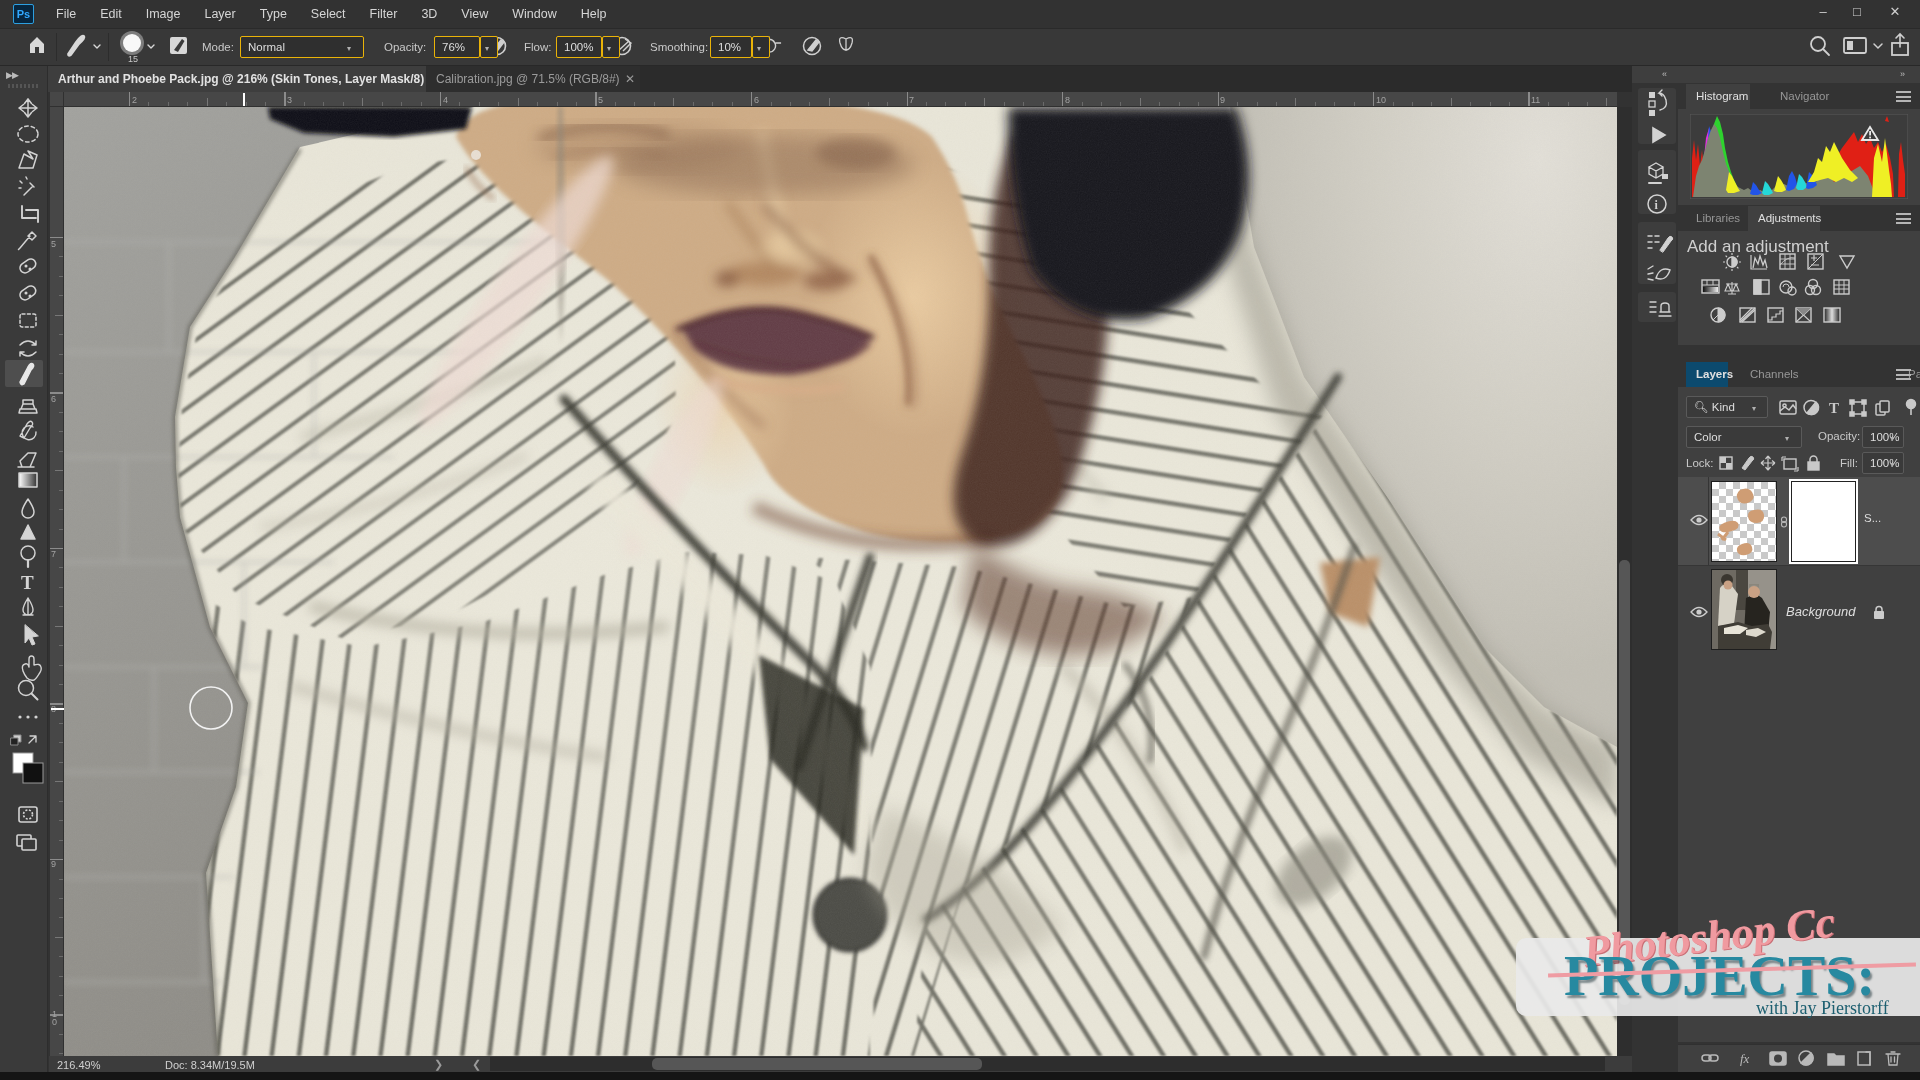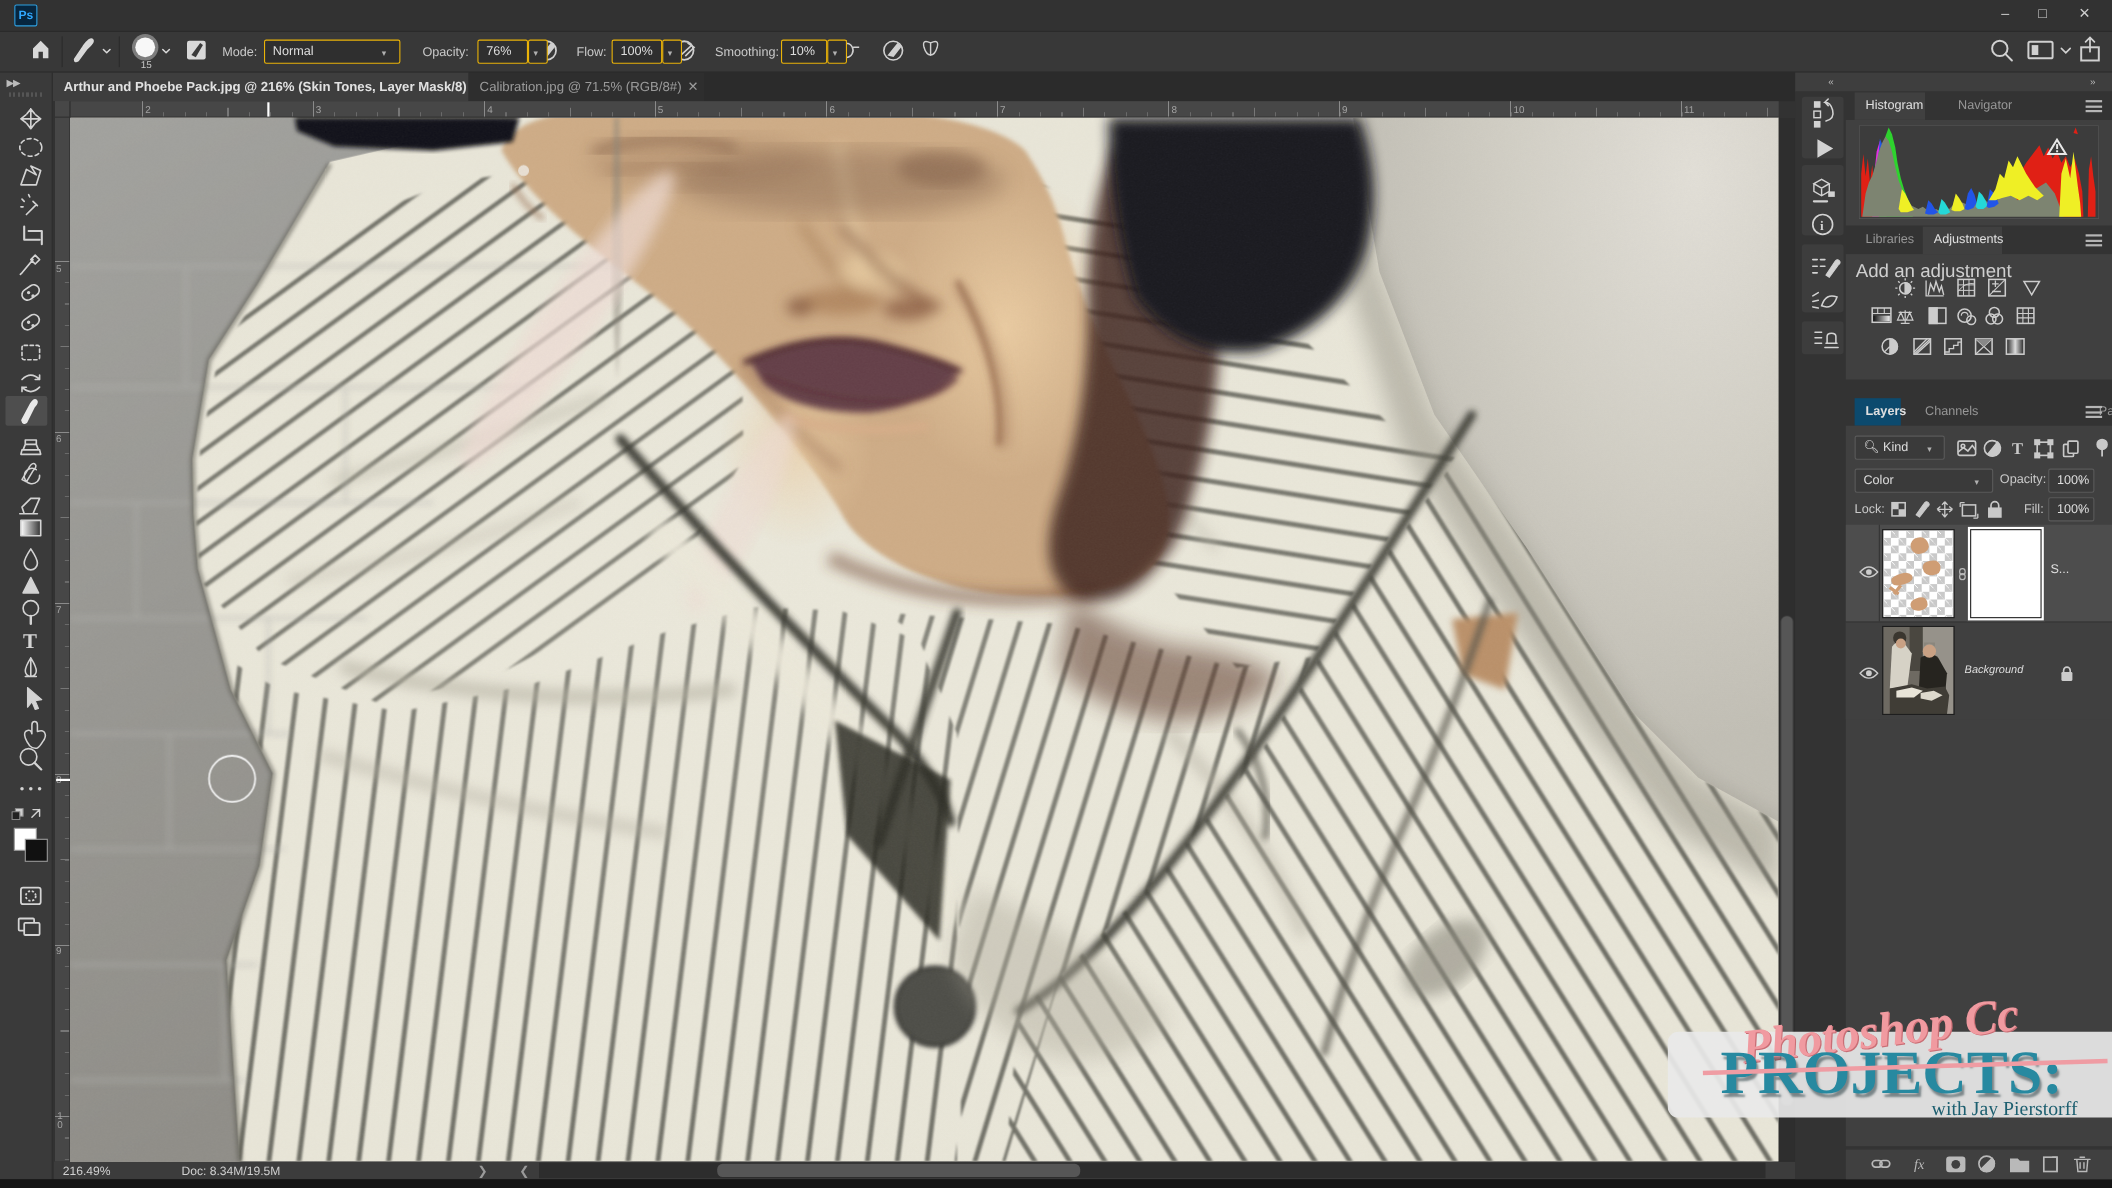--- a/index.html
+++ b/index.html
@@ -59,20 +59,33 @@
 #wmbox{left:1516px;top:938px;width:404px;height:78px;background:rgba(233,233,233,.92);border-radius:10px 0 0 10px}
 #wm1{left:1582px;top:906px;width:340px;font-family:"Liberation Serif",serif;font-style:italic;font-weight:bold;font-size:44px;color:#f09aa0;transform:rotate(-7deg);text-shadow:1px 1px 0 #c96e75}
 #wm2{left:1564px;top:944px;font-family:"Liberation Serif",serif;font-weight:bold;font-size:56px;letter-spacing:0px;color:#2789a0;text-shadow:2px 3px 2px rgba(40,60,65,.55)}
 #wm3{left:1756px;top:998px;font-family:"Liberation Serif",serif;font-size:18px;color:#1d5f70}
 #wmline{left:1548px;top:968px;width:368px;height:4px;background:#ef9ca3;transform:rotate(-1.7deg)}
 </style></head>
 <body>
 <div id="stage">
 <div class="abs" id="titlebar"></div>
 <div class="abs" id="pslogo">Ps</div>
+<div class="abs" id="menu">
+      <span>File</span>
+      <span>Edit</span>
+      <span>Image</span>
+      <span>Layer</span>
+      <span>Type</span>
+      <span>Select</span>
+      <span>Filter</span>
+      <span>3D</span>
+      <span>View</span>
+      <span>Window</span>
+      <span>Help</span>
+    </div>
 <div class="abs winbtn" style="left:1806px">–</div>
 <div class="abs winbtn" style="left:1840px">□</div>
 <div class="abs winbtn" style="left:1878px">✕</div>
 <div class="abs" id="optbar"></div>
 <svg class="abs" style="left:0;top:29px" width="880" height="36" viewBox="0 0 880 36">
 <g stroke="#d8d8d8" fill="none" stroke-width="1.8" stroke-linejoin="round" stroke-linecap="round">
 <path d="M30,24 V15 L37,8 L44,15 V24 H39 V18 H35 V24 Z" fill="#d8d8d8" stroke="none"></path>
 <path d="M68,25 L76,13 Q82,5 84,7 Q86,9 79,15 L71,26 Q68,28 68,25 Z" fill="#d8d8d8"></path>
 <path d="M94,16 l3,3 l3,-3" stroke-width="1.4"></path>
 <circle cx="132" cy="14" r="9" fill="#ffffff" stroke="none" opacity=".95"></circle>
@@ -508,21 +521,21 @@
         <rect x="72" y="4" width="4" height="4" fill="#c9c9c9"></rect>
         <rect x="84" y="4" width="4" height="4" fill="#c9c9c9"></rect>
         <rect x="72" y="16" width="4" height="4" fill="#c9c9c9"></rect>
         <rect x="84" y="16" width="4" height="4" fill="#c9c9c9"></rect>
 <rect x="98" y="8" width="9" height="11" rx="1"></rect>
         <rect x="102" y="5" width="9" height="11" rx="1" fill="#3a3a3a"></rect>
 <circle cx="133" cy="8" r="4.5" fill="#c9c9c9"></circle>
         <path d="M133,12 v7" stroke-width="1.6"></path>
 </g>
 </svg>
-<div class="dd" style="left:1686px;top:426px;width:126px;background:#3a3a3a;border-color:#5a5a5a">Color<span class="dda" style="right:6px;top:7px">▾</span></div>
+<div class="dd" style="left:1686px;top:426px;width:116px;background:#3a3a3a;border-color:#5a5a5a">Color<span class="dda" style="right:6px;top:7px">▾</span></div>
 <div class="abs" style="left:1818px;top:430px;color:#c9c9c9;font-size:11.5px">Opacity:</div>
 <div class="dd" style="left:1862px;top:426px;width:42px;background:#3a3a3a;border-color:#5a5a5a">100%<span class="dda" style="right:3px;top:7px">▾</span></div>
 <div class="abs" style="left:1686px;top:457px;color:#c9c9c9;font-size:11.5px">Lock:</div>
 <svg class="abs" style="left:1716px;top:452px" width="110" height="22" viewBox="0 0 110 22">
 <g stroke="#c9c9c9" fill="none" stroke-width="1.4">
 <rect x="4" y="5" width="12" height="12"></rect>
         <path d="M4,5 h6 v6 h-6 Z M10,11 h6 v6 h-6 Z" fill="#c9c9c9" stroke="none"></path>
 <path d="M26,16 L33,6 q2,-3 4,-1 q2,2 -1,4 L29,18 Z" fill="#c9c9c9" stroke-width="1"></path>
 <path d="M52,4 v14 M45,11 h14 M52,4 l-2.5,3 M52,4 l2.5,3 M52,18 l-2.5,-3 M52,18 l2.5,-3 M45,11 l3,-2.5 M45,11 l3,2.5 M59,11 l-3,-2.5 M59,11 l-3,2.5" stroke-width="1.2"></path>
 <rect x="68" y="7" width="12" height="10"></rect>
@@ -569,21 +582,21 @@
 <path d="M8,18 q6,-8 12,-2 l6,8 l-4,30 l-16,2 Z" fill="#d6d2c6"></path>
 <circle cx="15" cy="10" r="6" fill="#3a362f"></circle>
         <circle cx="16" cy="15" r="4.5" fill="#c9a184"></circle>
 <path d="M34,28 q10,-6 16,0 l8,14 l-2,22 l-24,0 Z" fill="#26241f"></path>
 <circle cx="42" cy="22" r="6" fill="#c9a184"></circle>
         <path d="M37,18 q5,-6 10,0 l0,-4 l-10,0 Z" fill="#8a867c"></path>
 <path d="M6,56 l20,-4 l14,4 l16,-2 l4,8 l-2,17 l-52,0 Z" fill="#403d36"></path>
 <path d="M12,58 l14,-3 l10,3 l-8,6 l-16,0 Z" fill="#e8e4d8"></path>
 <path d="M34,60 l12,-2 l8,4 l-10,5 l-10,-2 Z" fill="#ddd9cd"></path>
 </svg></div>
-<div class="abs" style="left:1786px;top:604px;color:#dedede;font-size:10px;font-style:italic">Background</div>
+<div class="abs" style="left:1786px;top:604px;color:#dedede;font-size:13px;font-style:italic">Background</div>
 <svg class="abs" style="left:1872px;top:605px" width="14" height="15" viewBox="0 0 14 15">
       <rect x="2" y="6" width="10" height="8" rx="1" fill="#ccc"></rect>
       <path d="M4,6 V4.5 a3,3 0 0 1 6,0 V6" fill="none" stroke="#ccc" stroke-width="1.5"></path>
     </svg>
 
 <div class="abs" style="left:1678px;top:1044px;width:242px;height:28px;background:#404040;border-top:1px solid #303030"></div>
 <svg class="abs" style="left:1700px;top:1048px" width="210" height="20" viewBox="0 0 210 20">
 <g stroke="#b9b9b9" fill="none" stroke-width="1.5" stroke-linecap="round">
 <rect x="2" y="7" width="9" height="6" rx="3"></rect>
         <rect x="9" y="7" width="9" height="6" rx="3"></rect>

